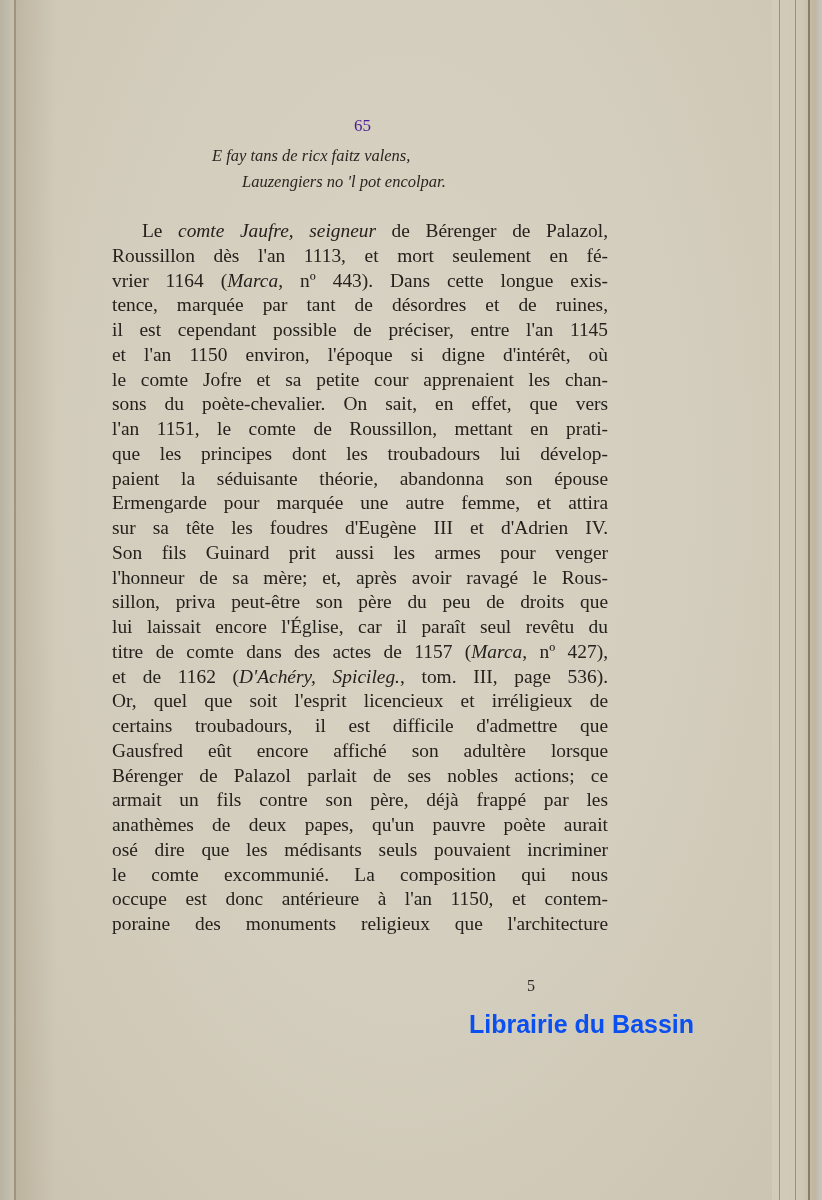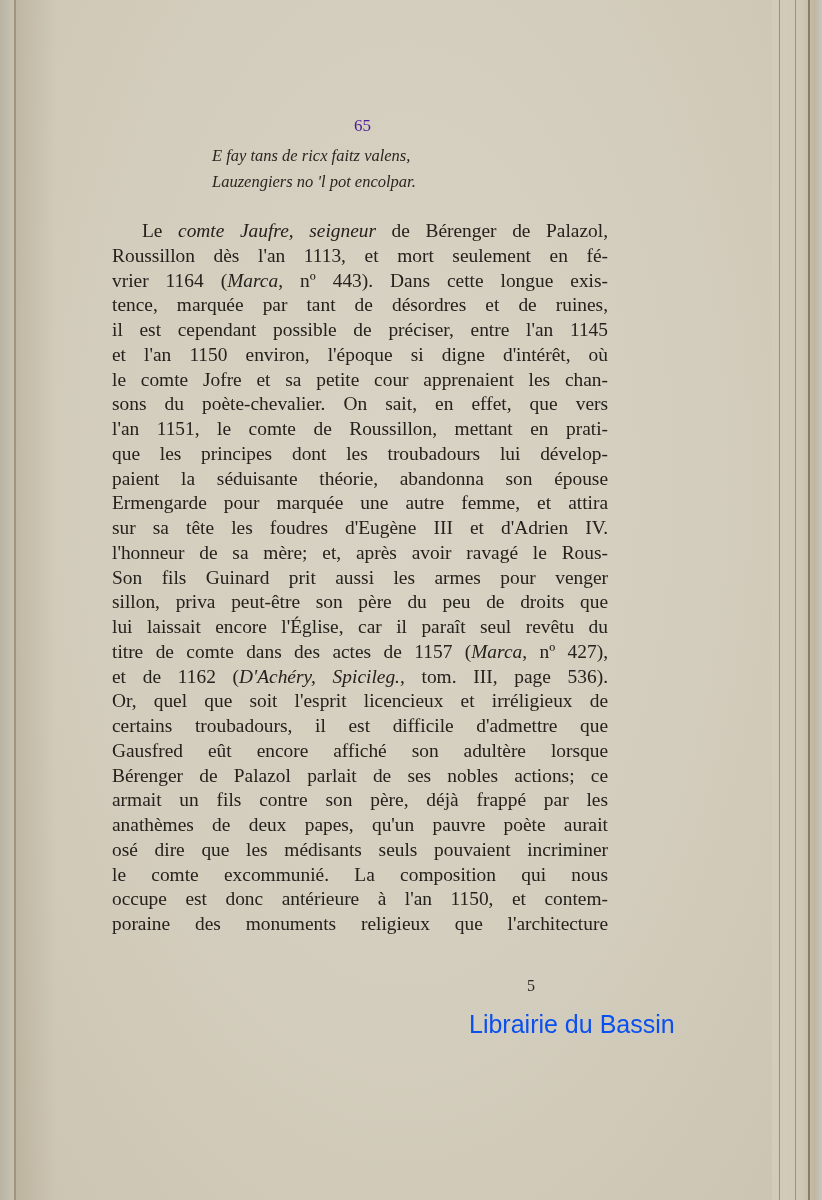--- a/index.html
+++ b/index.html
@@ -73,21 +73,21 @@
     }
     .verse {
       position: absolute;
       left: 212px;
       font-size: 16.5px;
       font-style: italic;
       color: #2a2621;
       white-space: nowrap;
     }
     .verse.l1 { top: 146px; font-family: Liberation Serif, serif; }
-    .verse.l2 { top: 172px; }
+    .verse.l2 { top: 172px; margin-left: 30px; }
 
     .body-text {
       position: absolute;
       left: 112px; top: 195px;
       width: 496px;
       font-size: 19.4px;
       line-height: 24.75px;
       color: #25211c;
       margin-top: 24px;
     }
@@ -142,33 +142,33 @@
     <span class="line"><span>tence, marquée par tant de désordres et de ruines,</span></span>
     <span class="line"><span>il est cependant possible de préciser, entre l'an 1145</span></span>
     <span class="line"><span>et l'an 1150 environ, l'époque si digne d'intérêt, où</span></span>
     <span class="line"><span>le comte Jofre et sa petite cour apprenaient les chan-</span></span>
     <span class="line"><span>sons du poète-chevalier. On sait, en effet, que vers</span></span>
     <span class="line"><span>l'an 1151, le comte de Roussillon, mettant en prati-</span></span>
     <span class="line"><span>que les principes dont les troubadours lui dévelop-</span></span>
     <span class="line"><span>paient la séduisante théorie, abandonna son épouse</span></span>
     <span class="line"><span>Ermengarde pour marquée une autre femme, et attira</span></span>
     <span class="line"><span>sur sa tête les foudres d'Eugène III et d'Adrien IV.</span></span>
+    <span class="line"><span>Son fils Guinard prit aussi les armes pour venger</span></span>
     <span class="line"><span>l'honneur de sa mère; et, après avoir ravagé le Rous-</span></span>
-    <span class="line"><span>Son fils Guinard prit aussi les armes pour venger</span></span>
     <span class="line"><span>sillon, priva peut-être son père du peu de droits que</span></span>
     <span class="line"><span>lui laissait encore l'Église, car il paraît seul revêtu du</span></span>
     <span class="line"><span>titre de comte dans des actes de 1157 (</span><span class="it">Marca</span><span>, nº 427),</span></span>
     <span class="line"><span>et de 1162 (</span><span class="it">D'Achéry, Spicileg.</span><span>, tom. III, page 536).</span></span>
     <span class="line"><span>Or, quel que soit l'esprit licencieux et irréligieux de</span></span>
     <span class="line"><span>certains troubadours, il est difficile d'admettre que</span></span>
     <span class="line"><span>Gausfred eût encore affiché son adultère lorsque</span></span>
     <span class="line"><span>Bérenger de Palazol parlait de ses nobles actions; ce</span></span>
     <span class="line"><span>armait un fils contre son père, déjà frappé par les</span></span>
     <span class="line"><span>anathèmes de deux papes, qu'un pauvre poète aurait</span></span>
     <span class="line"><span>osé dire que les médisants seuls pouvaient incriminer</span></span>
     <span class="line"><span>le comte excommunié. La composition qui nous</span></span>
     <span class="line"><span>occupe est donc antérieure à l'an 1150, et contem-</span></span>
     <span class="line"><span>poraine des monuments religieux que l'architecture</span></span>
   </div>
 
 <div class="signature">5</div>
 
-<div class="watermark" style="color: rgb(10, 79, 240);">Librairie du Bassin</div>
+<div class="watermark" style="color: rgb(10, 79, 240); font-weight: bold;">Librairie du Bassin</div>
 
 </body></html>

